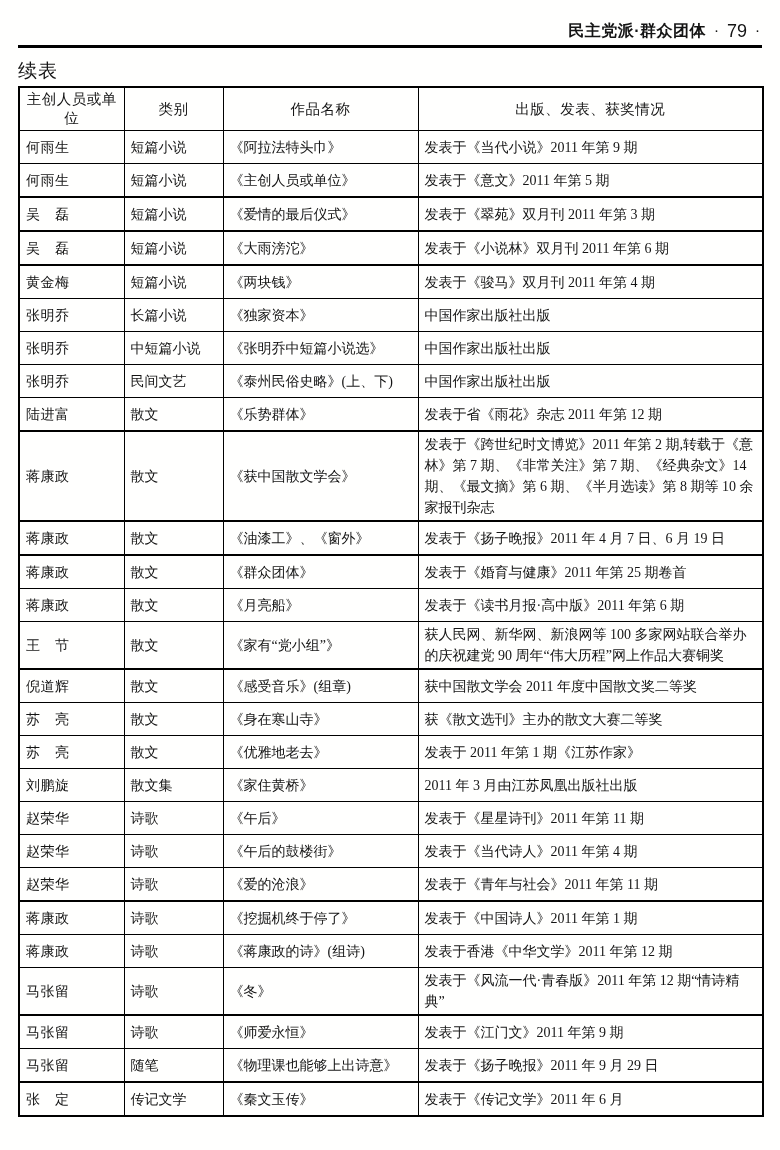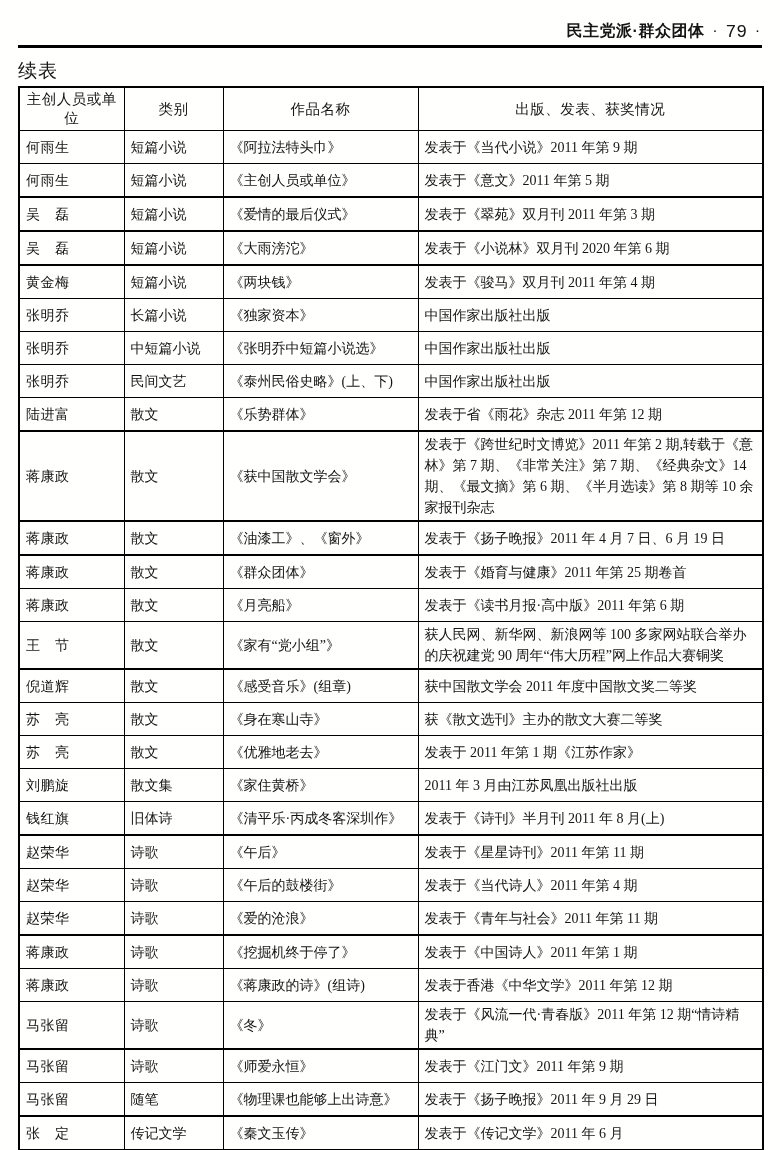--- a/index.html
+++ b/index.html
@@ -13,21 +13,21 @@
   .page-header{
     position:absolute;top:21px;right:18px;
     display:flex;align-items:center;gap:6px;
     white-space:nowrap;
   }
   .header-title{
     font-family:"Liberation Sans","DejaVu Sans",sans-serif;
     font-weight:700;font-size:16px;letter-spacing:0.5px;
   }
   .header-dot{font-size:15px;margin:0 2px;}
-  .header-page-number{font-size:18px;font-family:Liberation Mono, monospace;}
+  .header-page-number{font-size:18px;font-family:Liberation Sans, sans-serif;}
 
   .top-rule{
     position:absolute;left:18px;top:45px;width:744px;height:3px;background:#000;
   }
 
   .continued-label{
     position:absolute;left:18px;top:58px;font-size:19px;letter-spacing:1px;
   }
 
   table.doc-table{
@@ -105,21 +105,21 @@
         <tr class="thick">
           <td class="cell-creator">吴　磊</td>
           <td class="cell-category">短篇小说</td>
           <td class="cell-title">《爱情的最后仪式》</td>
           <td class="cell-status">发表于《翠苑》双月刊 2011 年第 3 期</td>
         </tr>
         <tr class="thick">
           <td class="cell-creator">吴　磊</td>
           <td class="cell-category">短篇小说</td>
           <td class="cell-title">《大雨滂沱》</td>
-          <td class="cell-status">发表于《小说林》双月刊 2020 年第 6 期</td>
+          <td class="cell-status">发表于《小说林》双月刊 2011 年第 6 期</td>
         </tr>
         <tr>
           <td class="cell-creator">黄金梅</td>
           <td class="cell-category">短篇小说</td>
           <td class="cell-title">《两块钱》</td>
           <td class="cell-status">发表于《骏马》双月刊 2011 年第 4 期</td>
         </tr>
         <tr>
           <td class="cell-creator">张明乔</td>
           <td class="cell-category">长篇小说</td>
@@ -191,26 +191,20 @@
           <td class="cell-category">散文</td>
           <td class="cell-title">《优雅地老去》</td>
           <td class="cell-status">发表于 2011 年第 1 期《江苏作家》</td>
         </tr>
         <tr>
           <td class="cell-creator">刘鹏旋</td>
           <td class="cell-category">散文集</td>
           <td class="cell-title">《家住黄桥》</td>
           <td class="cell-status">2011 年 3 月由江苏凤凰出版社出版</td>
         </tr>
-        <tr class="thick">
-          <td class="cell-creator">钱红旗</td>
-          <td class="cell-category">旧体诗</td>
-          <td class="cell-title">《清平乐·丙成冬客深圳作》</td>
-          <td class="cell-status">发表于《诗刊》半月刊 2011 年 8 月(上)</td>
-        </tr>
         <tr>
           <td class="cell-creator">赵荣华</td>
           <td class="cell-category">诗歌</td>
           <td class="cell-title">《午后》</td>
           <td class="cell-status">发表于《星星诗刊》2011 年第 11 期</td>
         </tr>
         <tr>
           <td class="cell-creator">赵荣华</td>
           <td class="cell-category">诗歌</td>
           <td class="cell-title">《午后的鼓楼街》</td>

